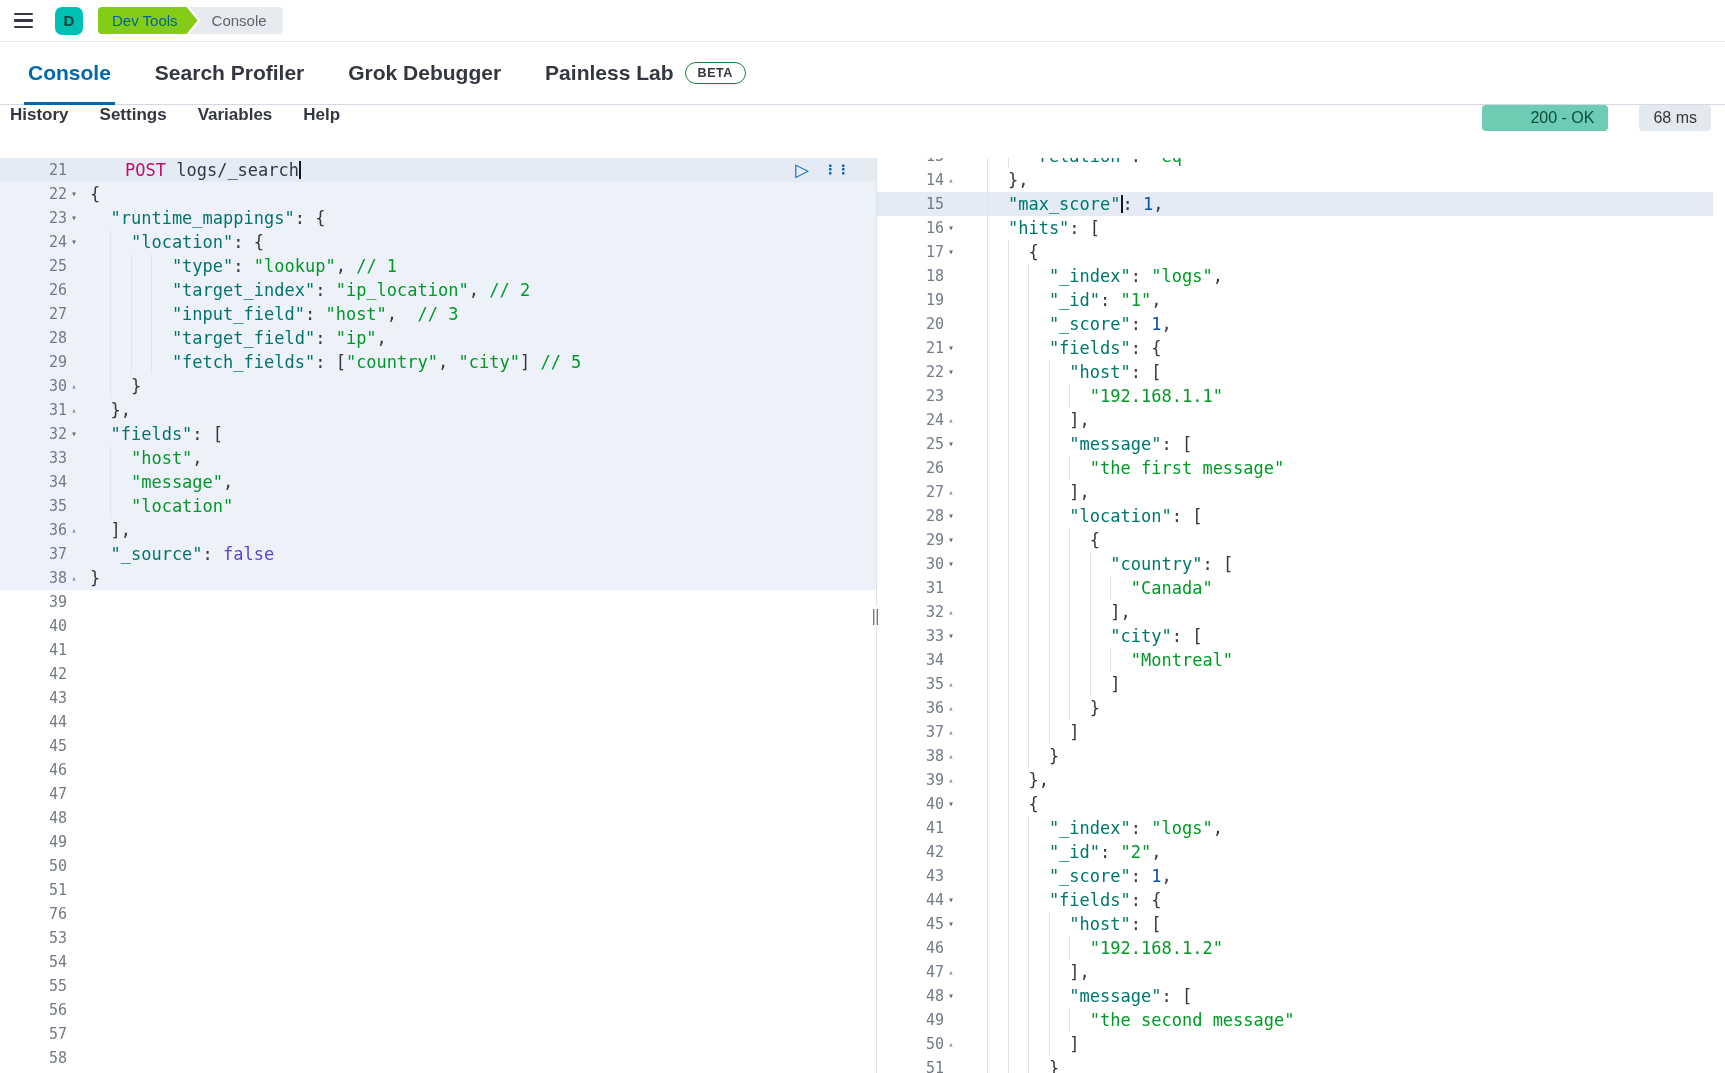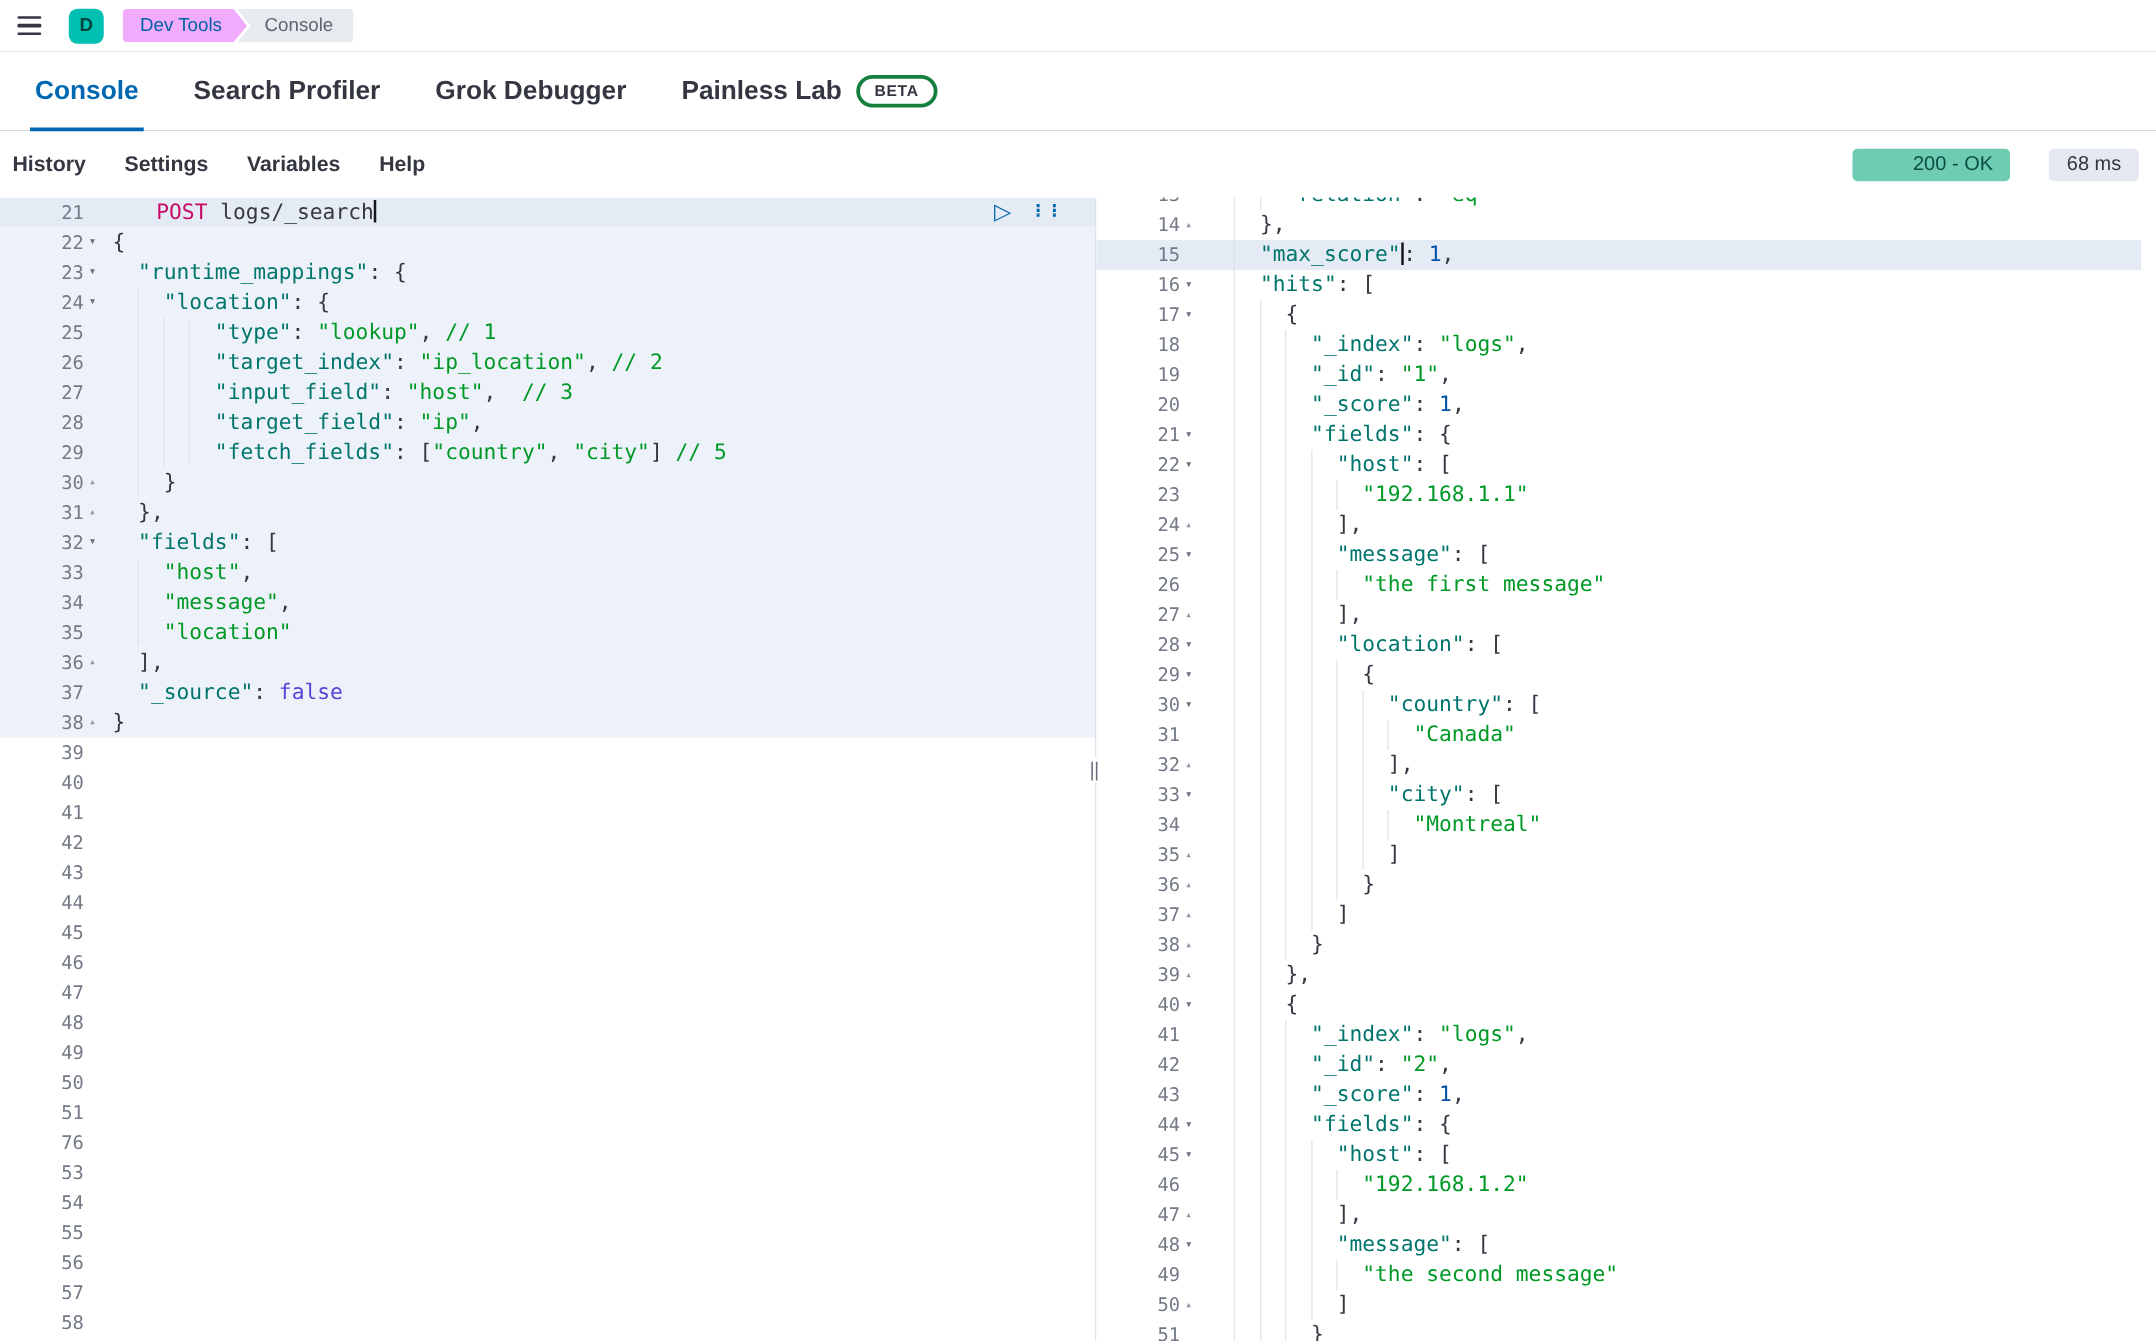--- a/index.html
+++ b/index.html
@@ -10,40 +10,40 @@
   .hdr { height:42px; display:flex; align-items:center; gap:15px; padding:0 14px;
     border-bottom:1px solid #e3e8f0; background:#fff; }
   .menu-btn { width:26px; height:26px; display:flex; flex-direction:column; justify-content:center;
     gap:4px; background:none; border:none; cursor:pointer; }
   .menu-btn i { display:block; height:2.5px; width:19px; background:#343741; border-radius:1px; }
   .avatar { width:28px; height:28px; border-radius:7px; background:#00bfb3; color:#01443b;
     font-weight:700; font-size:15px; display:flex; align-items:center; justify-content:center; }
   .crumbs { display:flex; align-items:center; }
   .crumb { height:27px; display:inline-flex; align-items:center; font-size:15px; font-weight:500;
     text-decoration:none; }
-  .crumb-first { background:#f0abfc; color:#0061a6; padding:0 20px 0 14px; z-index:2;
+  .crumb-first { background:#84cc16; color:#0061a6; padding:0 20px 0 14px; z-index:2;
     clip-path: polygon(0 0, calc(100% - 11px) 0, 100% 50%, calc(100% - 11px) 100%, 0 100%);
     border-radius:4px 0 0 4px; }
   .crumb-last { background:#e7eaef; color:#5d6470; padding:0 16px 0 22px; margin-left:-8px;
     clip-path: polygon(0 0, 100% 0, 100% 100%, 0 100%, 11px 50%);
     border-radius:0 4px 4px 0; }
 
   
   .tabs { height:63px; display:flex; align-items:stretch; border-bottom:1px solid #d3dae6;
     padding-left:6px; background:#fff; }
   .tab { display:flex; align-items:center; gap:11px; margin:0 22px; font-size:21px; font-weight:700;
     color:#343741; cursor:pointer; position:relative; }
   .tab.active { color:#0068b1; }
   .tab.active::after { content:""; position:absolute; left:-4px; right:-4px; bottom:-1px;
     height:3px; background:#0068b1; }
   .beta { font-size:12.5px; font-weight:600; letter-spacing:.6px; color:#343741;
-    border:3px solid #15803d; border-radius:14px; padding:3px 12px; background:#fff; }
-
-  
-  .bar { height:53px; display:flex; align-items:center; gap:31px; padding:0 14px 0 10px; background:#fff; }
+    border:1px solid #15803d; border-radius:14px; padding:3px 12px; background:#fff; }
+
+  
+  .bar { height:53px; display:flex; align-items:flex-start; gap:31px; padding:0 14px 0 10px; background:#fff; }
   .bar-item { font-size:17px; font-weight:600; color:#343741; cursor:pointer; }
   .bar-spacer { flex:1; }
   .badge { font-size:16px; font-weight:500; padding:4px 14px; border-radius:4px; }
   .badge-ok { background:#6dccb1; color:#0b4d44;padding-left:48px; }
   .badge-ms { background:#e4e8f0; color:#343741; margin-left:0; }
 
   
   .editor { position:absolute; top:158px; left:0; right:0; bottom:0; overflow:hidden; background:#fff; }
   .pane { position:absolute; top:0; bottom:0; overflow:hidden; }
   .pane-left { left:0; width:876px; }

